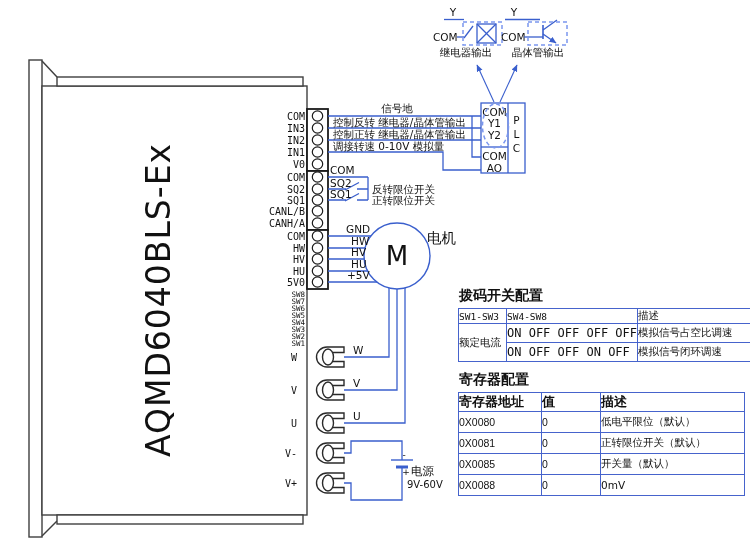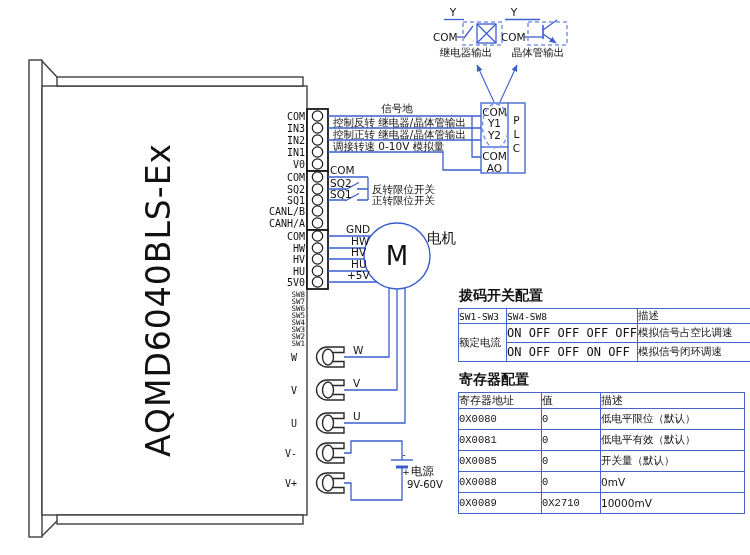--- a/index.html
+++ b/index.html
@@ -10,23 +10,23 @@
   .tbl-title{font-size:14px;font-weight:bold;color:#111;margin:0 0 3px 1px;
              font-family:"DejaVu Sans",sans-serif;}
   table.cfg{border-collapse:collapse;table-layout:fixed;}
   table.cfg td,table.cfg th{border:1px solid #4663cc;text-align:left;vertical-align:middle;
         color:#111;padding:0;overflow:hidden;white-space:nowrap;}
   table.cfg th{font-weight:normal;}
   #dip-table th{height:12px;font-size:9.5px;font-family:"DejaVu Sans Mono",monospace;}
   #dip-table th.cn,#dip-table td.cn{font-family:"DejaVu Sans",sans-serif;font-size:10.5px;}
   #dip-table td{height:18px;font-size:10.5px;}
   #dip-table td.sw{font-family:"DejaVu Sans Mono",monospace;font-size:12px;}
-  #reg-table th{height:15px;font-size:11px;}
+  #reg-table th{height:15px;font-size:13px;font-weight:bold;}
   #reg-table td{height:20px;font-size:10.5px;}
-  #reg-table td.num{font-family:Liberation Mono, monospace;}
+  #reg-table td.num{font-family:Liberation Sans, sans-serif;}
   text{fill:#111;}
   .mono{font-family:"DejaVu Sans Mono",monospace;}
   .lbl{font-family:"DejaVu Sans",sans-serif;}
 </style>
 </head>
 <body>
 
 <div id="stage">
 
 <svg id="diagram" width="750" height="555" viewBox="0 0 750 555">
@@ -254,34 +254,29 @@
       <th style="width:143px">描述</th>
     </tr>
     <tr>
       <td class="num">0X0080</td>
       <td class="num">0</td>
       <td>低电平限位（默认）</td>
     </tr>
     <tr>
       <td class="num">0X0081</td>
       <td class="num">0</td>
-      <td>低电平有效（默认）</td>
+      <td>正转限位开关（默认）</td>
     </tr>
     <tr>
       <td class="num">0X0085</td>
       <td class="num">0</td>
       <td>开关量（默认）</td>
     </tr>
     <tr>
       <td class="num">0X0088</td>
       <td class="num">0</td>
       <td>0mV</td>
-    </tr>
-    <tr>
-      <td class="num">0X0089</td>
-      <td class="num">0X2710</td>
-      <td>10000mV</td>
     </tr>
   </tbody>
       </table>
 </div>
 
 </div>
 
 </body></html>

